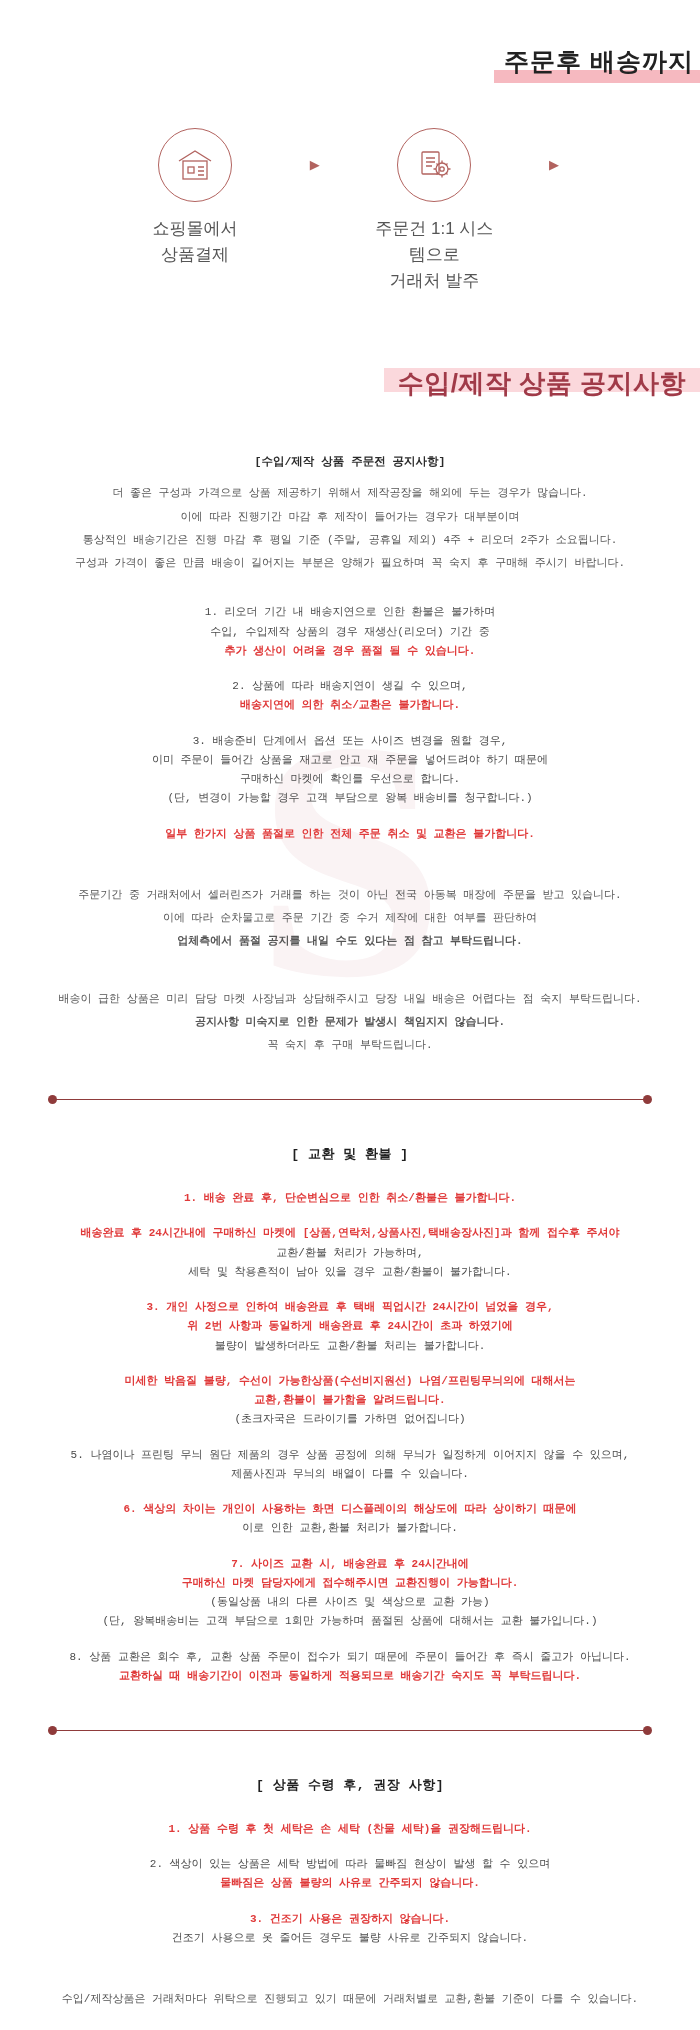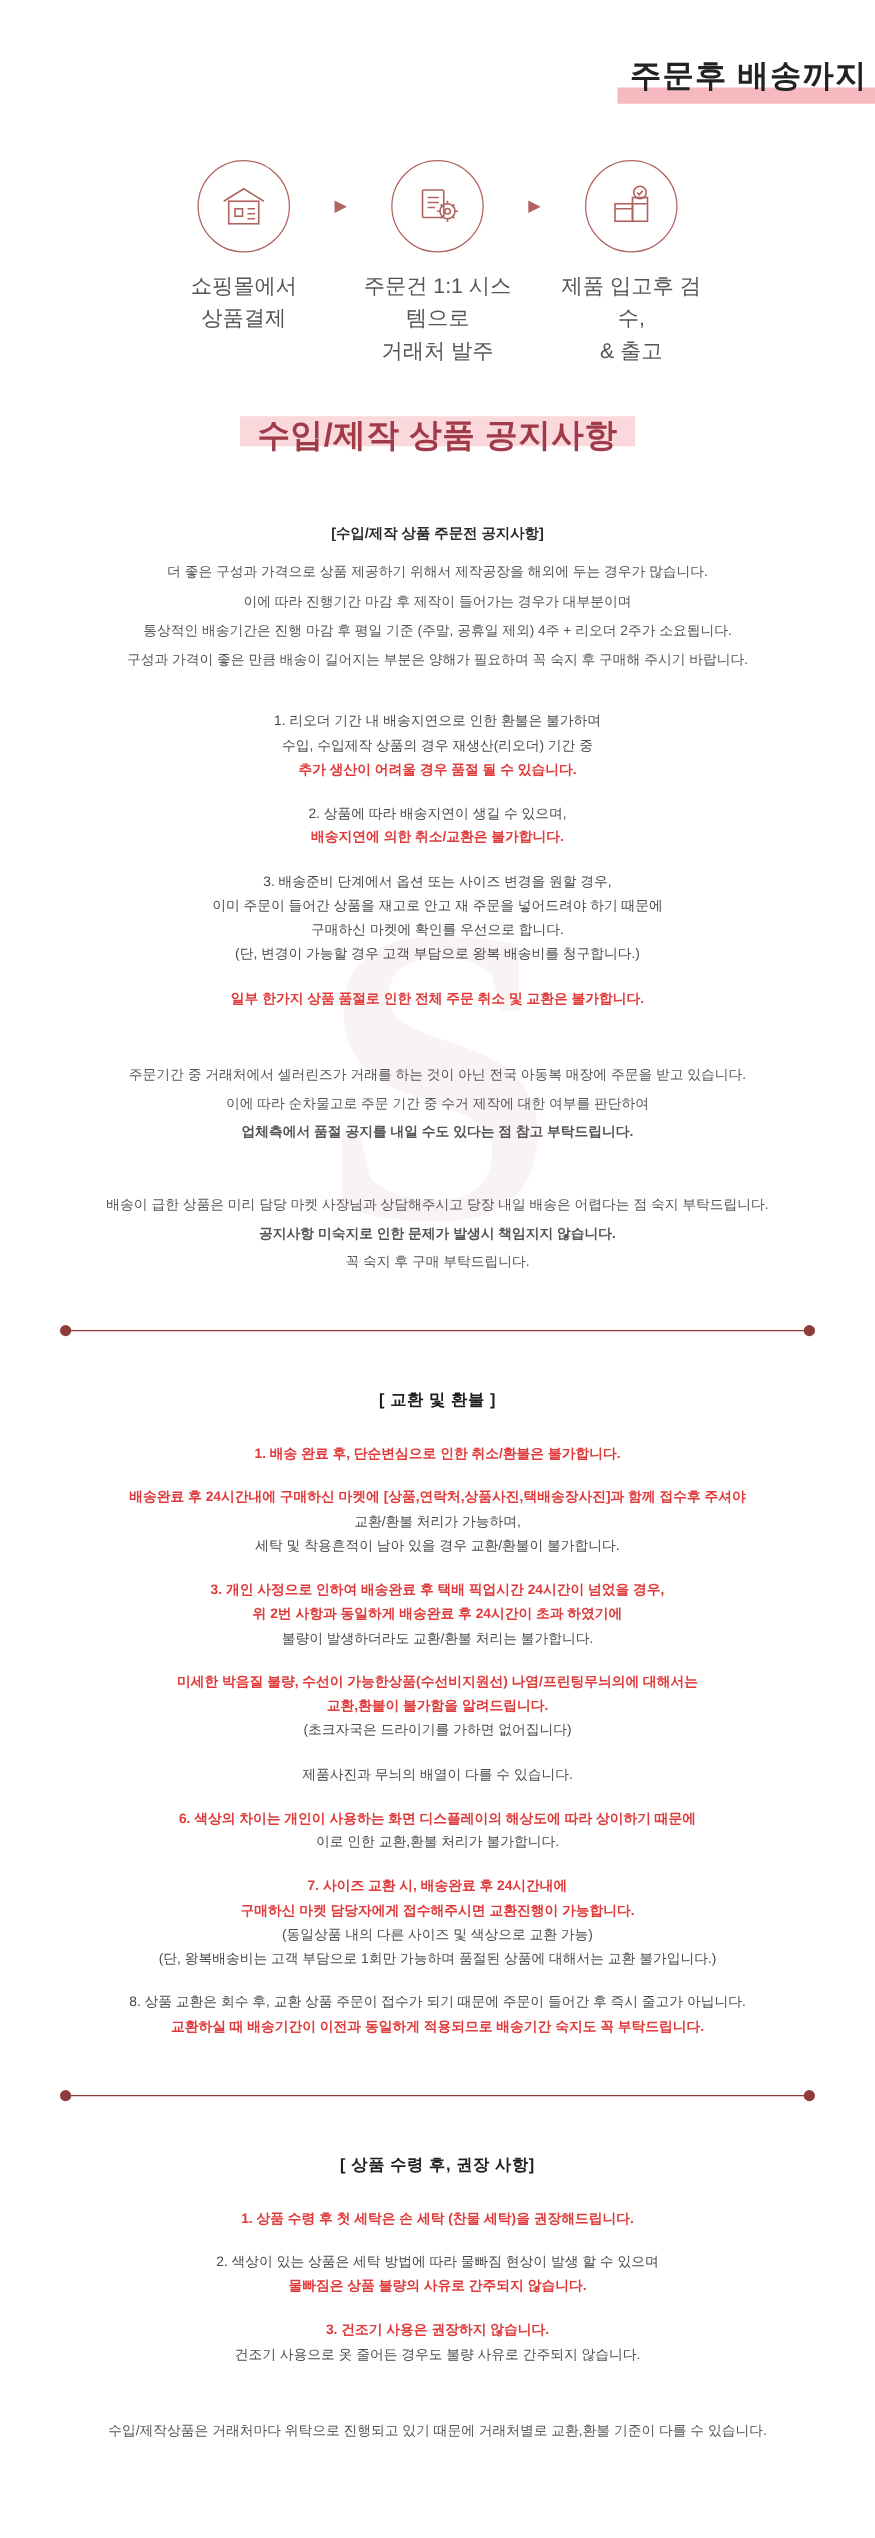--- a/index.html
+++ b/index.html
@@ -92,43 +92,43 @@
     width: 22px;
     margin-top: 30px;
     text-align: center;
     color: #b2635f;
     font-size: 13px;
     line-height: 1;
   }
 
   
   .pink-heading-wrap {
-    text-align: center;
-    margin-top: 31px;
+    text-align: right;
+    margin-top: 66px;
   }
   .pink-heading {
     display: inline-block;
     position: relative;
     font-size: 26px;
     font-weight: bold;
     color: #a03a48;
     letter-spacing: 0.5px;
     padding: 0 14px;
   }
   .pink-heading .hl {
     position: absolute;
     left: 0; right: 0;
     top: 7px;
     height: 24px;
     background: #fbd8dc;
     z-index: -1;
   }
 
   
-  .block { text-align: center; padding: 0 45px; }
+  .block { text-align: center; padding: 0 45px; font-family: Liberation Mono, monospace; }
   .block.top-gap-1 { margin-top: 46px; }
   .b-title {
     font-weight: bold;
     color: #2b2b2b;
     font-size: 11.5px;
     margin-bottom: 12px;
   }
   p.para {
     margin: 0 0 4px;
     color: #555;
@@ -215,36 +215,20 @@
           </svg>
         </div>
         <div class="step-label">
           <div>주문건 1:1 시스템으로</div>
           <div>거래처 발주</div>
         </div>
       </div>
 
       <div class="arrow">▶</div>
 
-      <div class="step">
-        <div class="circle">
-          <svg width="40" height="36" viewBox="0 0 40 36" fill="none" stroke="#b2635f" stroke-width="1.3">
-            <rect x="7" y="16" width="14" height="14"></rect>
-            <path d="M7 20 h14"></path>
-            <rect x="21" y="11" width="12" height="19"></rect>
-            <path d="M21 16 h12"></path>
-            <circle cx="27" cy="7" r="5"></circle>
-            <path d="M24.7 7 l1.6 1.8 l3-3.3"></path>
-          </svg>
-        </div>
-        <div class="step-label">
-          <div>제품 입고후 검수,</div>
-          <div>&amp; 출고</div>
-        </div>
-      </div>
 
     </div>
 
     <div class="pink-heading-wrap">
       <span class="pink-heading">
         <span class="hl"></span>
         <span>수입/제작 상품 공지사항</span>
       </span>
     </div>
 
@@ -318,20 +302,21 @@
         <p>불량이 발생하더라도 교환/환불 처리는 불가합니다.</p>
       </div>
 
       <div class="item">
         <p class="red-b">미세한 박음질 불량, 수선이 가능한상품(수선비지원선) 나염/프린팅무늬의에 대해서는</p>
         <p class="red-b">교환,환불이 불가함을 알려드립니다.</p>
         <p>(초크자국은 드라이기를 가하면 없어집니다)</p>
       </div>
 
       <div class="item">
+        <p>5. 나염이나 프린팅 무늬 원단 제품의 경우 상품 공정에 의해 무늬가 일정하게 이어지지 않을 수 있으며,</p>
         <p>제품사진과 무늬의 배열이 다를 수 있습니다.</p>
       </div>
 
       <div class="item">
         <p class="red-b">6. 색상의 차이는 개인이 사용하는 화면 디스플레이의 해상도에 따라 상이하기 때문에</p>
         <p>이로 인한 교환,환불 처리가 불가합니다.</p>
       </div>
 
       <div class="item">
         <p class="red-b">7. 사이즈 교환 시, 배송완료 후 24시간내에</p>

